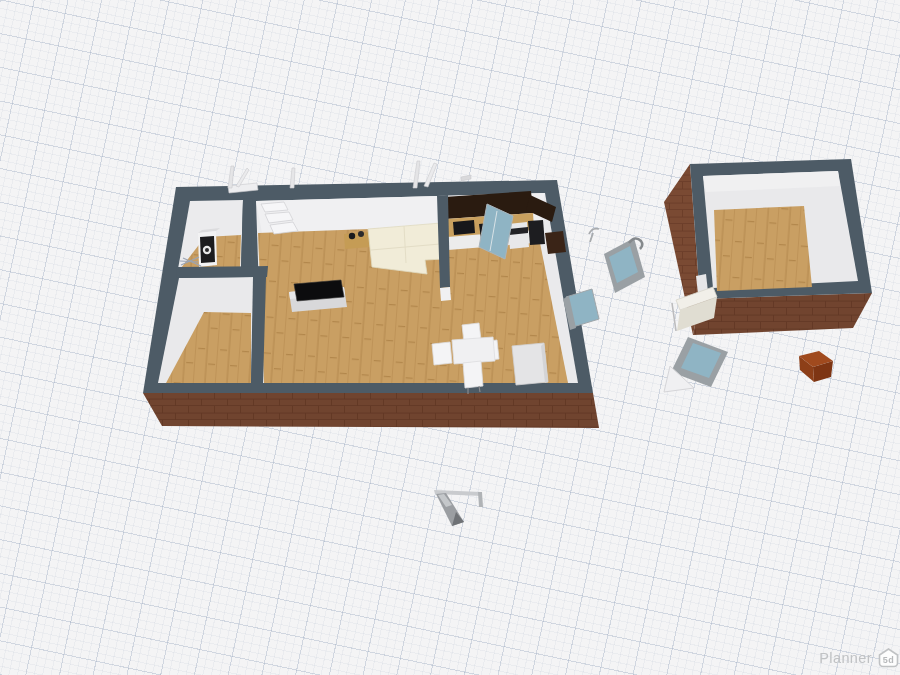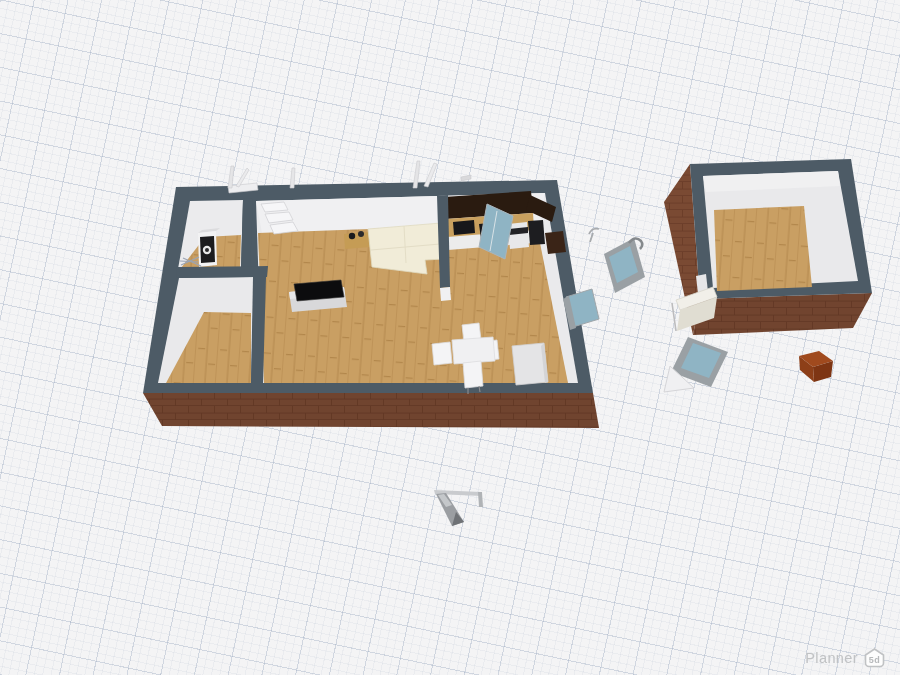--- a/index.html
+++ b/index.html
@@ -10,21 +10,21 @@
     background-color:#f4f4f5;
     background-image:
       repeating-linear-gradient(102deg, rgba(148,164,188,.30) 0 1px, transparent 1px 33px),
       repeating-linear-gradient(12deg,  rgba(148,164,188,.30) 0 1px, transparent 1px 33px),
       repeating-linear-gradient(102deg, rgba(148,164,188,.10) 0 1px, transparent 1px 8.25px),
       repeating-linear-gradient(12deg,  rgba(148,164,188,.10) 0 1px, transparent 1px 8.25px);
     font-family:"Liberation Sans", sans-serif;
   }
   .scene{position:absolute;left:0;top:0;}
   .watermark{
-    position:absolute;right:14px;bottom:6px;
+    position:absolute;right:0;bottom:6px;
     display:flex;align-items:center;gap:5px;
     color:#c0c2c4;font-size:14.5px;letter-spacing:.4px;
     user-select:none;
   }
   .watermark svg text{font-family:"Liberation Sans",sans-serif;font-weight:bold;}
 </style>
 </head>
 <body>
 
 <div class="stage">

